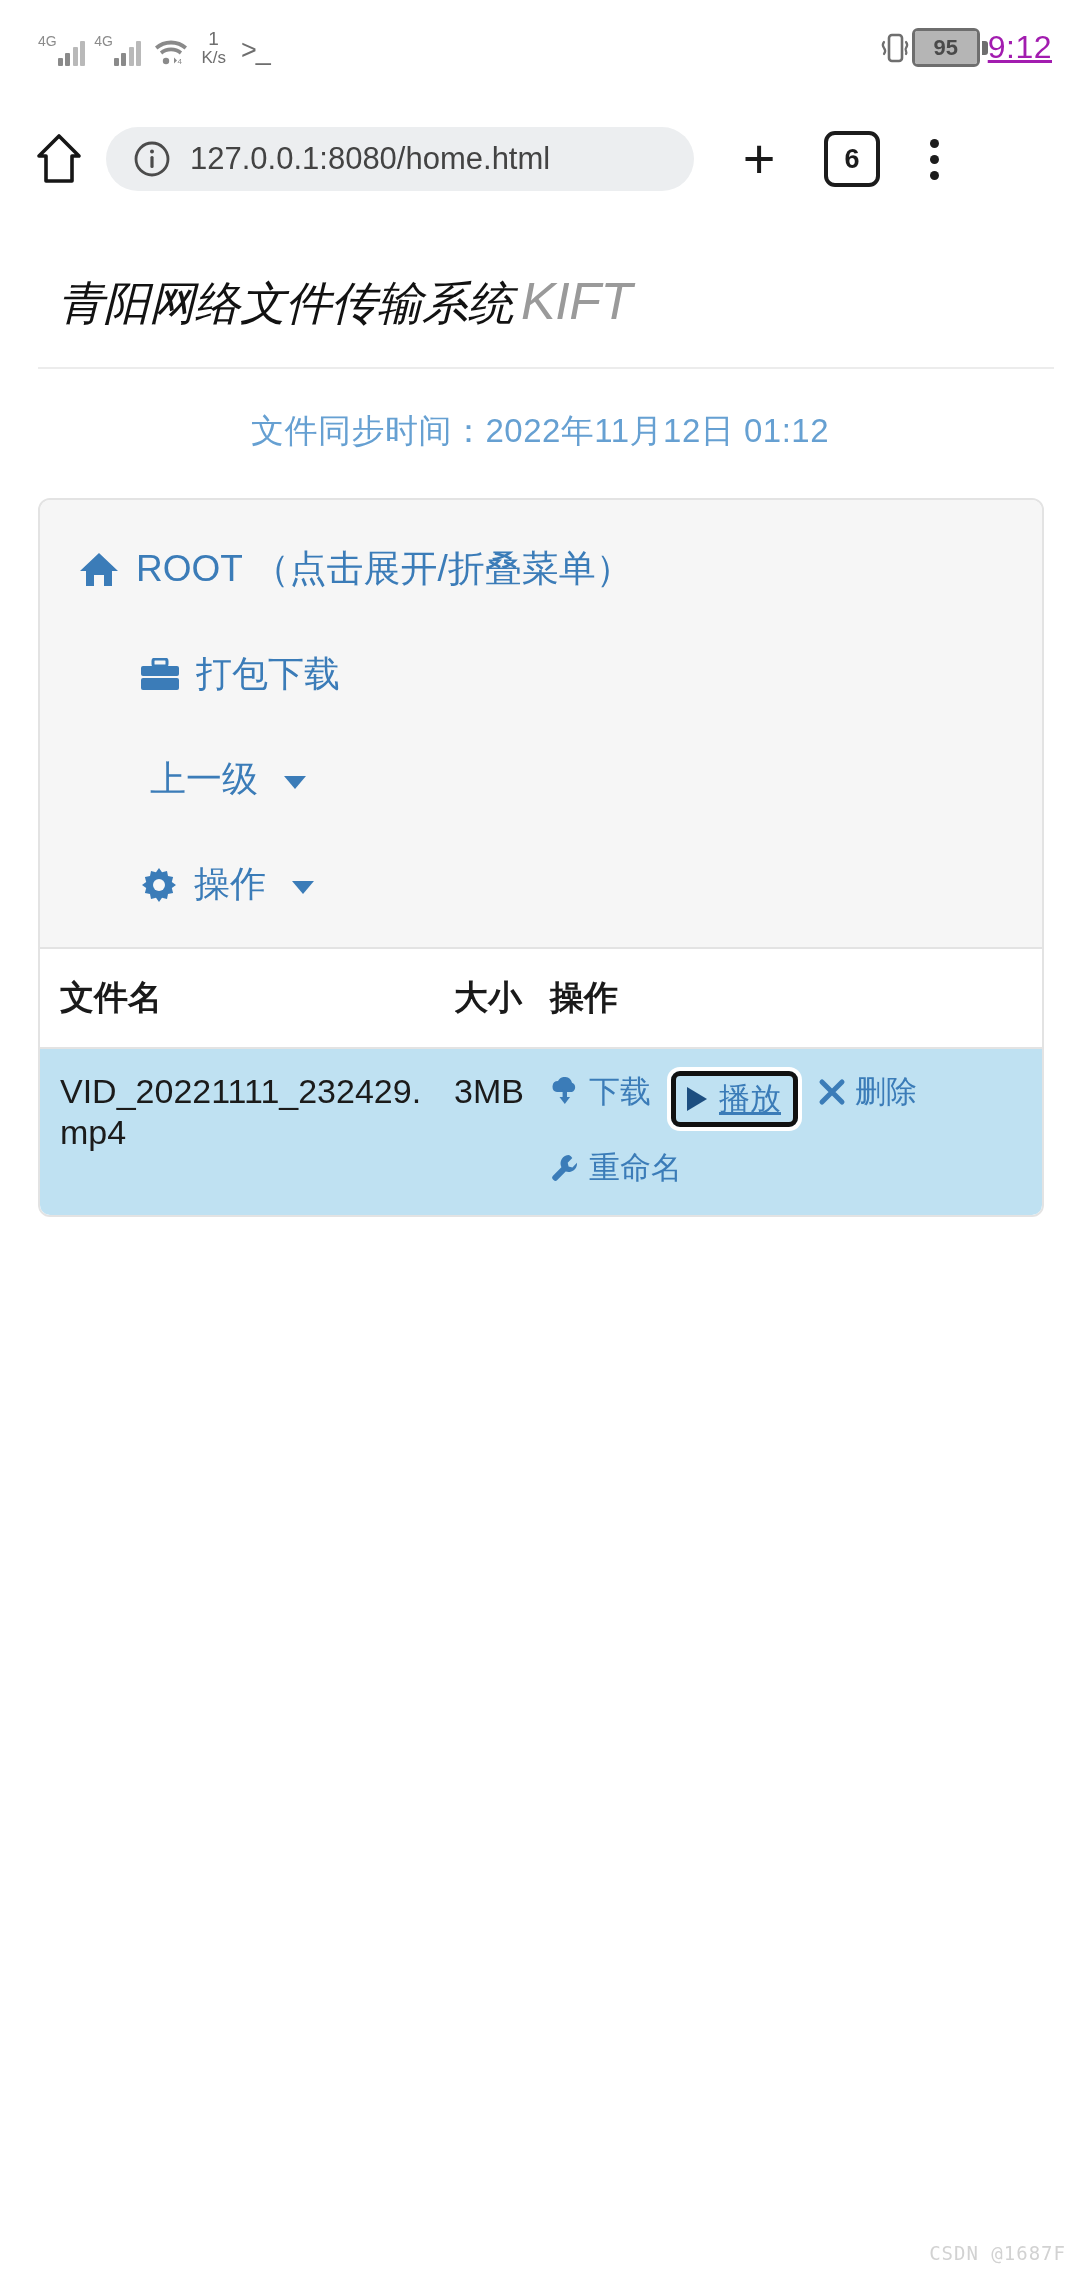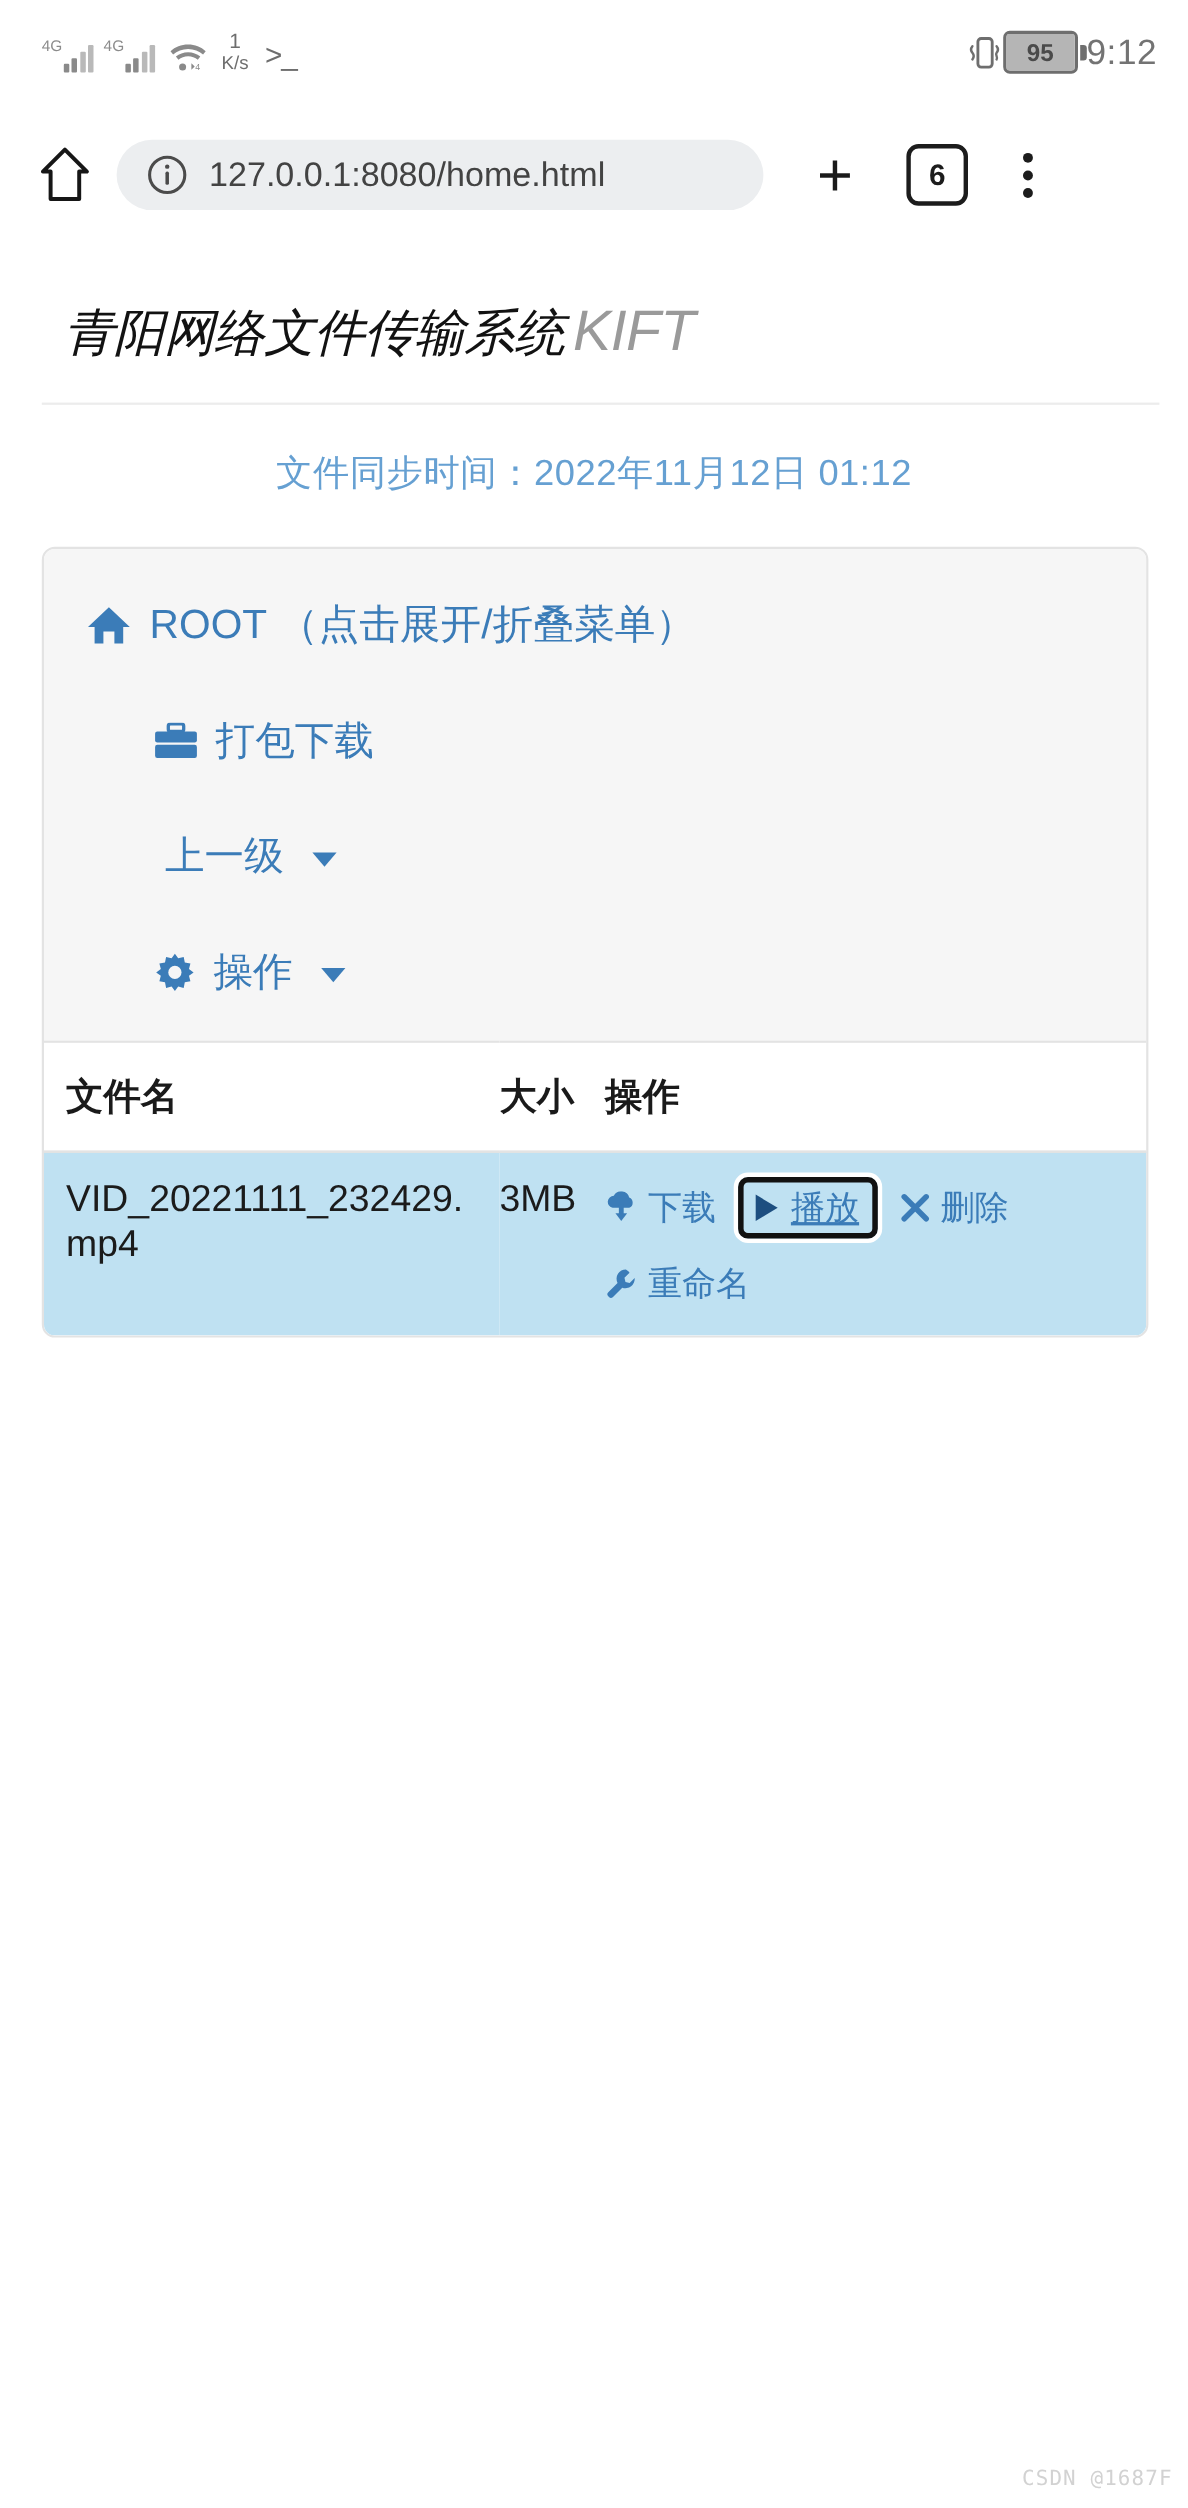--- a/index.html
+++ b/index.html
@@ -58,21 +58,21 @@
     background: #ffffff;
   }
   .batt-fill {
     background: #b5b5b5; color: #4a4a4a;
     font-size: 22px; font-weight: 600;
     width: 100%; height: 100%;
     display: flex; align-items: center; justify-content: center;
     border-radius: 2px;
   }
   .batt-cap { width: 6px; height: 14px; background: #6e6e6e; border-radius: 0 3px 3px 0; margin-left: 2px; }
-  .clock { font-size: 32px; color: #737373; letter-spacing: 0.5px; }
+  .clock { font-size: 32px; color: #a21caf; letter-spacing: 0.5px; text-decoration: underline; }
 
   
   .toolbar {
     height: 128px;
     display: flex;
     align-items: center;
     padding: 0 34px 0 28px;
     box-sizing: border-box;
     background: #ffffff;
   }
@@ -200,21 +200,21 @@
     font-size: 34px;
     vertical-align: top;
     padding: 22px 0 26px 0;
     color: #1b1b1b;
   }
   .row-hl td { background: #bfe1f2; }
   .table td.c-name { padding-left: 20px; width: 380px; line-height: 1.2; word-break: break-all; padding-right: 14px; }
   .table td.c-size { width: 96px; line-height: 1.2; }
   .table td.c-ops { padding-right: 14px; }
 
-  .ops { display: flex; flex-wrap: wrap; align-items: center; gap: 12px 18px; row-gap: 10px; }
+  .ops { display: flex; flex-wrap: wrap; align-items: flex-start; gap: 12px 18px; row-gap: 10px; }
   .op {
     display: inline-flex;
     align-items: center;
     gap: 9px;
     color: #3b7cb8;
     font-size: 31px;
     white-space: nowrap;
   }
   .op-play {
     border: 5px solid #111111;

